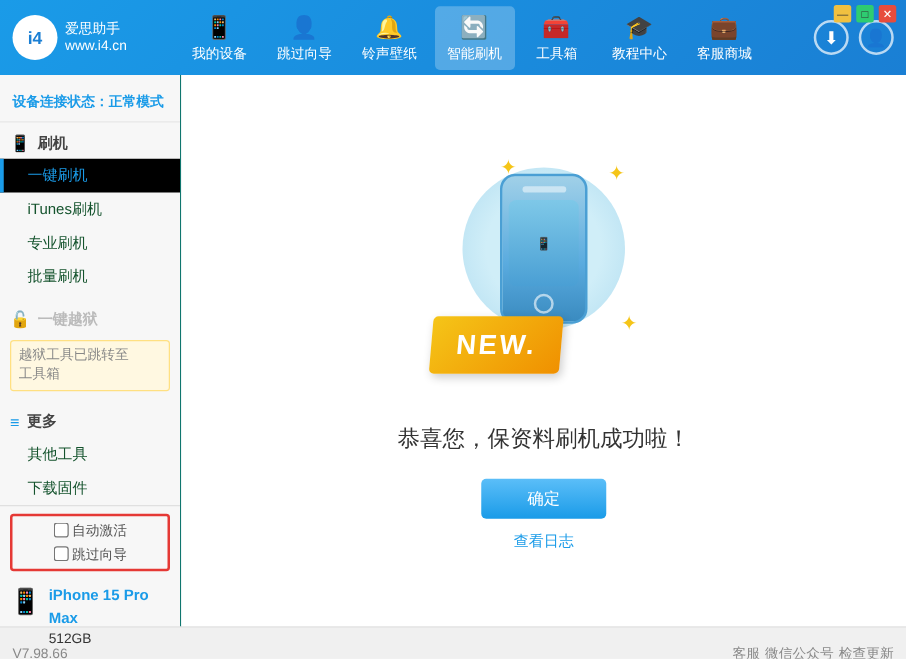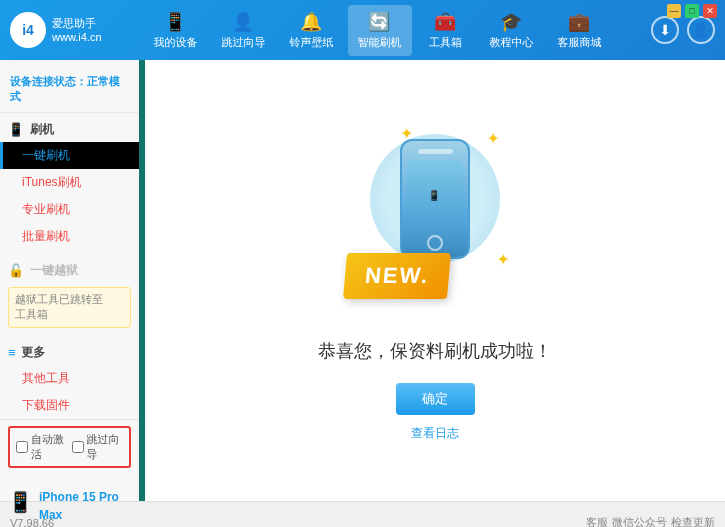--- a/index.html
+++ b/index.html
@@ -70,21 +70,21 @@
     
     .content {
       display: flex;
       height: calc(527px - 60px - 26px);
     }
 
     
     .sidebar {
       width: 145px;
       background: #f7f7f7;
-      border-right: 6px solid #0f766e;
+      border-right: 1px solid #0f766e;
       padding: 8px 0;
       flex-shrink: 0;
       display: flex;
       flex-direction: column;
     }
     .sidebar-status {
       padding: 6px 10px 8px;
       font-size: 11px;
       color: #666;
       border-bottom: 1px solid #e8e8e8;
@@ -93,21 +93,21 @@
     .sidebar-status span { color: #1a9be8; font-weight: bold; }
     .sidebar-section-header {
       display: flex; align-items: center;
       padding: 4px 8px;
       font-size: 12px; color: #444; font-weight: bold;
       cursor: pointer;
     }
     .sidebar-section-header .sec-icon { margin-right: 6px; color: #1a9be8; font-size: 13px; }
     .sidebar-item {
       padding: 5px 8px 5px 22px;
-      font-size: 12px; color: #ef4444;
+      font-size: 12px; color: #14532d;
       cursor: pointer;
     }
     .sidebar-item.active {
       background: #000000;
       color: #1a9be8;
       border-left: 3px solid #1a9be8;
       padding-left: 19px;
     }
     .sidebar-notice {
       background: #fff8e1;
@@ -122,21 +122,22 @@
     .sidebar-spacer { flex: 1; }
     .sidebar-bottom {
       border-top: 1px solid #e0e0e0;
       padding: 6px 8px;
     }
     .auto-row {
       display: flex; align-items: center; gap: 4px;
       padding: 4px 6px;
       border: 2px solid #e53935;
       border-radius: 3px;
-      margin-bottom: 16px;
+      margin-bottom: 6px;
+      flex-direction: column;
     }
     .auto-check {
       display: flex; align-items: center; gap: 3px; font-size: 11px; color: #555; cursor: pointer;
     }
     .auto-check input { width: 12px; height: 12px; }
     .device-info {
       display: flex; align-items: flex-start; gap: 6px;
       padding: 4px 0;
     }
     .device-icon { color: #1a9be8; font-size: 20px; margin-top: 2px; }
@@ -175,21 +176,21 @@
       color: #f5c518;
       font-size: 16px;
     }
     .success-text {
       font-size: 18px; color: #333;
       margin-bottom: 20px;
       text-align: center;
     }
     .confirm-btn {
       display: block;
-      width: 79px; height: 32px;
+      width: 100px; height: 32px;
       background: linear-gradient(180deg, #5bbef8 0%, #1a9be8 100%);
       color: white; border: none; border-radius: 4px;
       font-size: 13px; cursor: pointer;
       margin-bottom: 10px;
     }
     .log-link {
       color: #1a9be8; font-size: 12px; cursor: pointer; text-decoration: none;
     }
 
     

